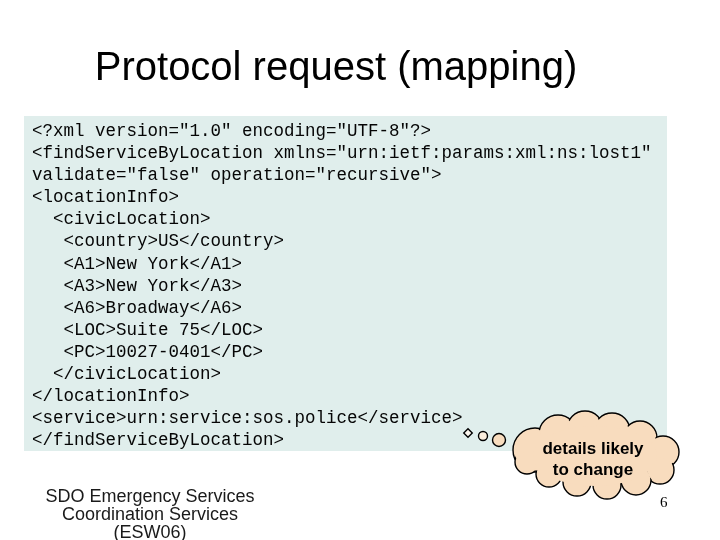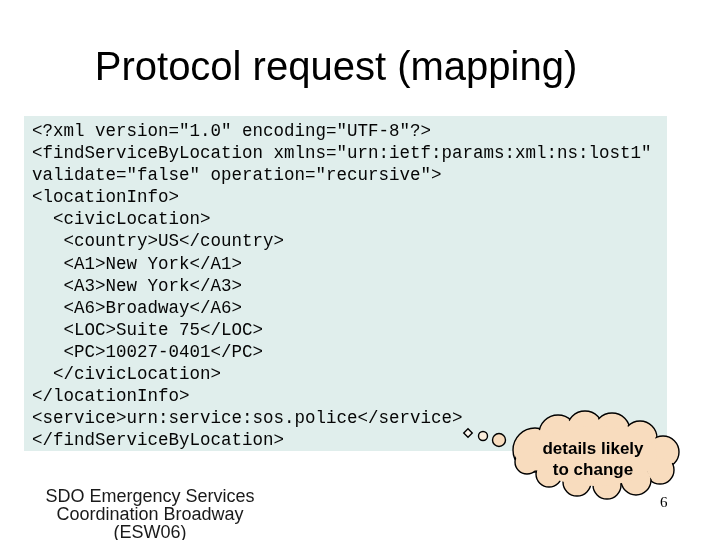--- a/index.html
+++ b/index.html
@@ -120,16 +120,16 @@
     <circle class="noline" cx="72" cy="64" r="10.5"></circle>
     <ellipse class="noline" cx="140" cy="58" rx="62" ry="30"></ellipse>
   </g>
 
   <text class="cloud-text" x="138" y="56" text-anchor="middle">details likely</text>
   <text class="cloud-text" x="138" y="77" text-anchor="middle">to change</text>
 </svg>
 
 <div class="footer">
   <div>SDO Emergency Services</div>
-  <div>Coordination Broadway (ESW06)</div>
+  <div>Coordination Services (ESW06)</div>
 </div>
 
 <div class="page-number">6</div>
 
 </body></html>

